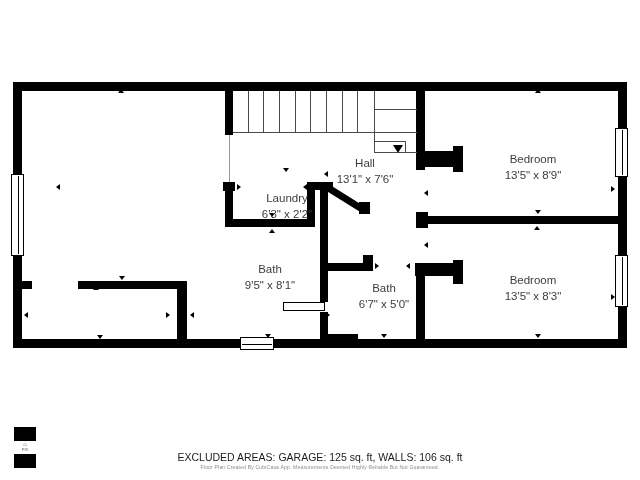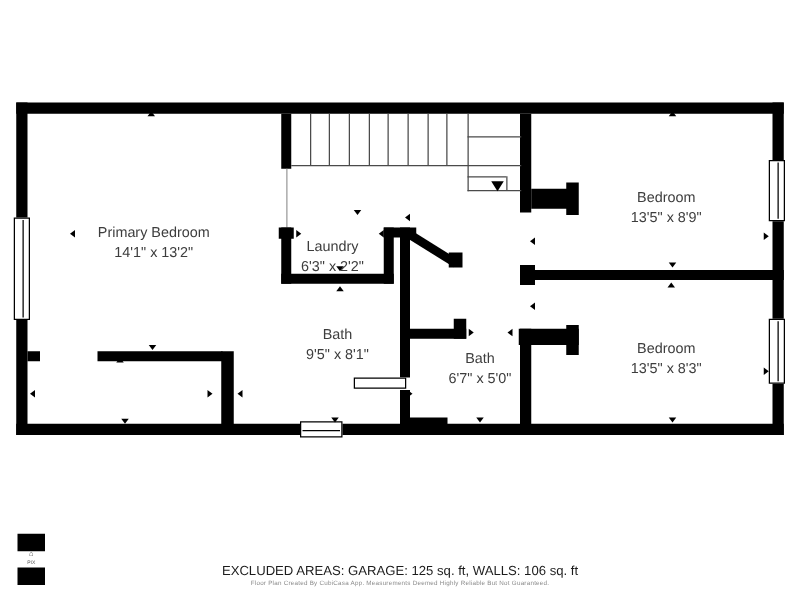--- a/index.html
+++ b/index.html
@@ -131,25 +131,25 @@
   <div class="tk tl" style="left:24px;top:312px"></div>
   <div class="tk tl" style="left:406px;top:263px"></div>
   <div class="tk tl" style="left:303px;top:184px"></div>
   <div class="tk tr" style="left:166px;top:312px"></div>
   <div class="tk tr" style="left:611px;top:186px"></div>
   <div class="tk tr" style="left:611px;top:294px"></div>
   <div class="tk tr" style="left:375px;top:263px"></div>
   <div class="tk tr" style="left:237px;top:184px"></div>
   <div class="tk tr" style="left:326px;top:312px"></div>
 
-  <div class="room" style="left:123px;top:195px">
-    <div class="rname">Primary Bedroom</div>
-    <div class="rdims">14'1" x 13'2"</div>
+  <div class="room" style="left:365px;top:171px">
+    <div class="rname">Hall</div>
+    <div class="rdims">13'1" x 7'6"</div>
   </div>
-  <div class="room" style="left:266px;top:206px">
+  <div class="room" style="left:287px;top:206px">
     <div class="rname">Laundry</div>
     <div class="rdims">6'3" x 2'2"</div>
   </div>
   <div class="room" style="left:533px;top:167px">
     <div class="rname">Bedroom</div>
     <div class="rdims">13'5" x 8'9"</div>
   </div>
   <div class="room" style="left:270px;top:277px">
     <div class="rname">Bath</div>
     <div class="rdims">9'5" x 8'1"</div>

